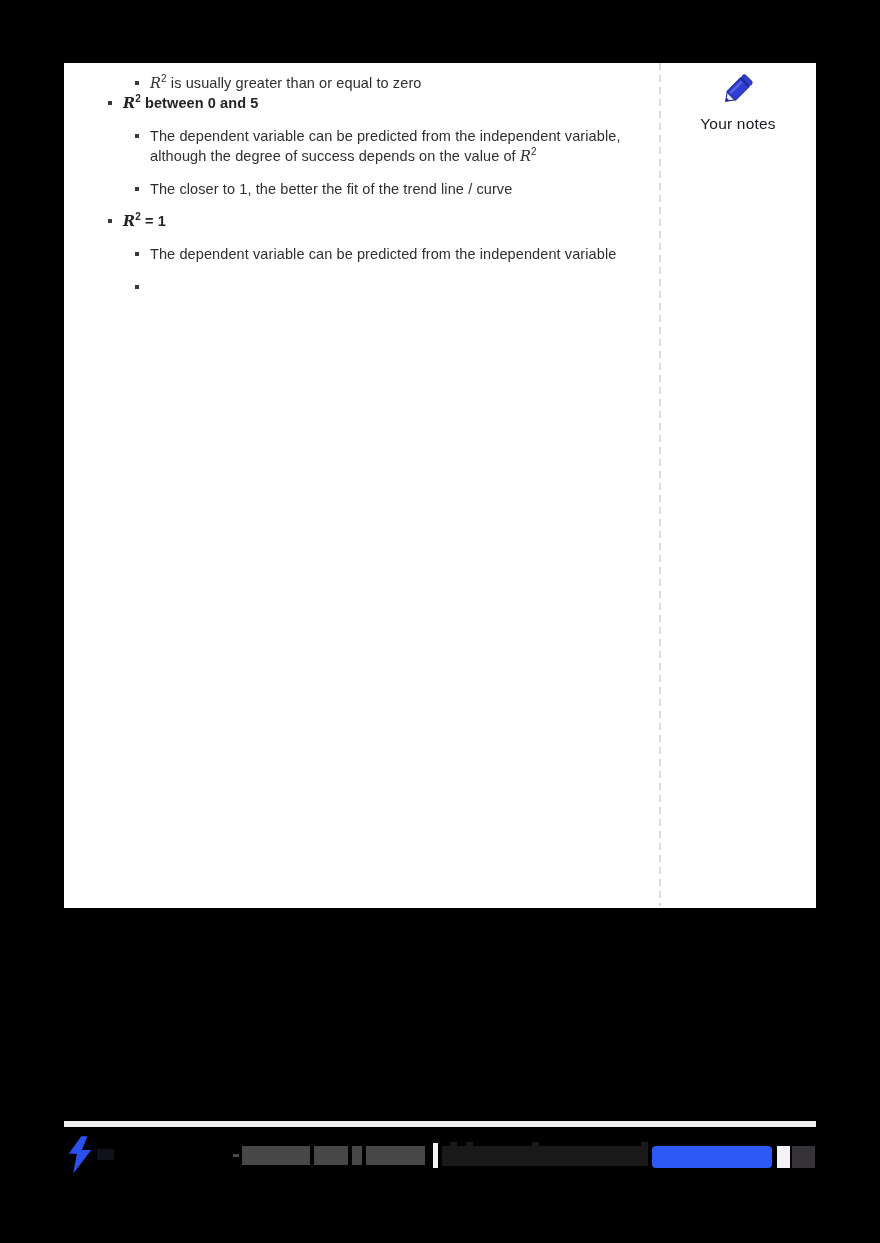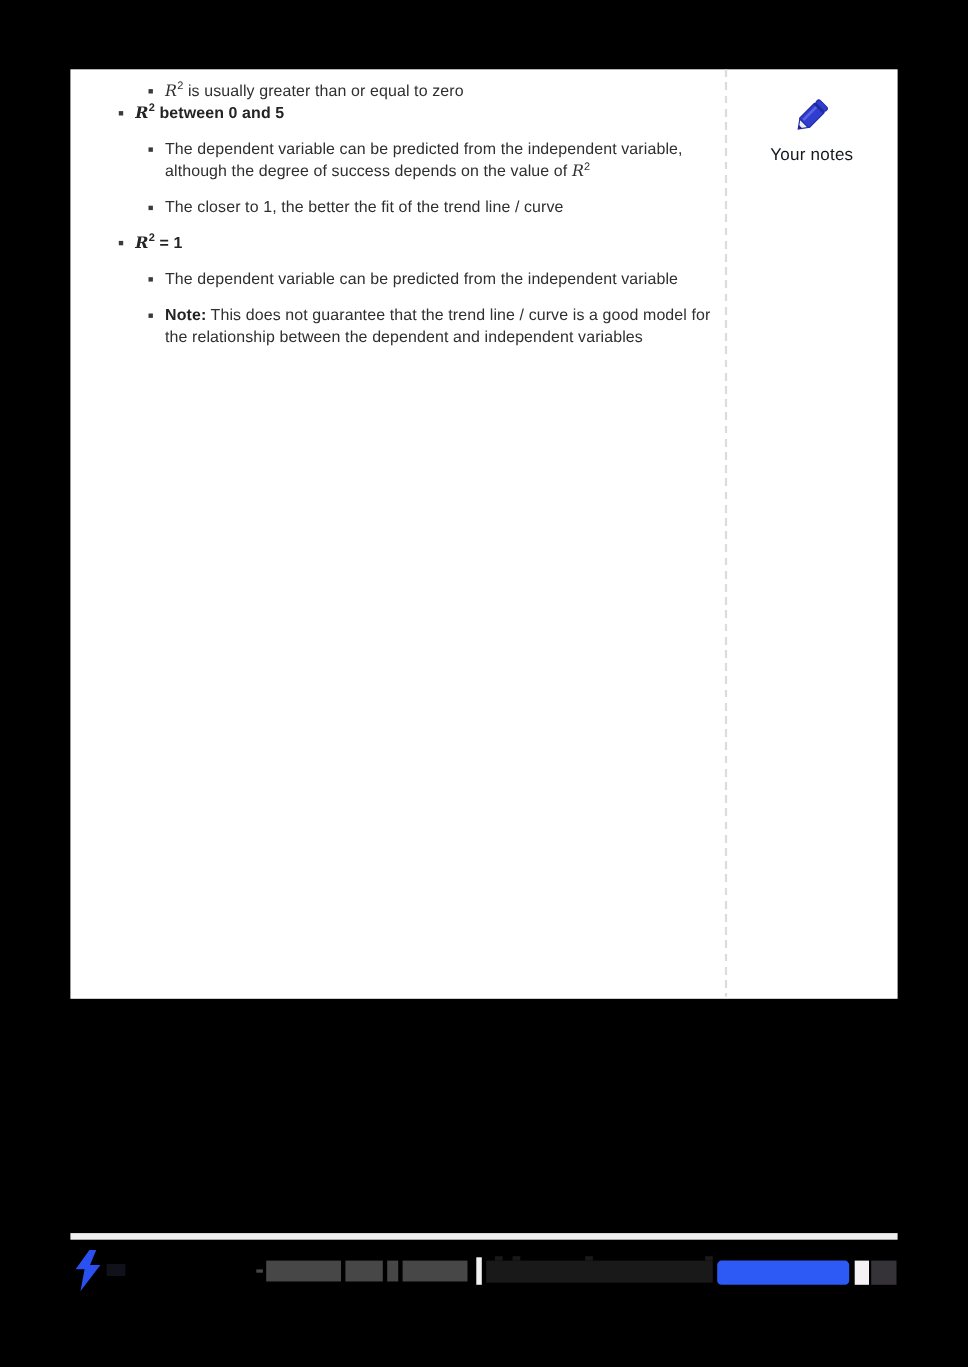--- a/index.html
+++ b/index.html
@@ -27,21 +27,21 @@
   .level-3{padding-left:86px;padding-right:14px}
   .level-2{padding-left:59px;padding-right:14px}
   .item .bullet{position:absolute;top:8px;width:4px;height:4px;background:#3a3a3a}
   .level-3 .bullet{left:71px}
   .level-2 .bullet{left:44px}
   .item.bold .txt{font-weight:bold;color:#242424}
   .run-mathit{font-family:"DejaVu Serif",serif;font-style:italic}
   .run-b{font-weight:bold;color:#242424}
   sup.run-sup{font-size:10px;line-height:0}
   
-  .notes-panel{position:absolute;left:596px;top:21px;width:156px;text-align:center}
+  .notes-panel{position:absolute;left:596px;top:5px;width:156px;text-align:center}
   .notes-panel .pencil{display:inline-block}
   .notes-label{margin-top:1px;font-size:15.5px;font-weight:500;color:#15181c;letter-spacing:.2px}
   
   .footer-strip{position:absolute;left:64px;top:1121px;width:752px;height:6px;background:var(--footer-strip,#f0eff0)}
   .footer{position:absolute;left:0;top:1127px;width:880px;height:116px}
   .bolt{position:absolute;left:64px;top:8px}
   .logo-smudge{position:absolute;left:97px;top:22px;width:17px;height:11px;background:#141420;opacity:.85}
   .blob{position:absolute;top:19px;height:19px;background:#474747}
   .blob.g1{left:242px;width:68px}
   .blob.g2{left:314px;width:34px}
@@ -61,21 +61,21 @@
 
 <div class="doc-page">
 
   <div class="content" id="content-list">
       <div class="item level-3"><span class="bullet"></span><span class="txt"><span class="run-mathit">R</span><sup class="run-sup">2</sup><span class="run-n"> is usually greater than or equal to zero</span></span></div>
       <div class="item level-2 bold"><span class="bullet"></span><span class="txt"><span class="run-mathit">R</span><sup class="run-sup">2</sup><span class="run-n"> between 0 and 5</span></span></div>
       <div class="item level-3"><span class="bullet"></span><span class="txt"><span class="run-n">The dependent variable can be predicted from the independent variable, although the degree of success depends on the value of </span><span class="run-mathit">R</span><sup class="run-sup">2</sup></span></div>
       <div class="item level-3"><span class="bullet"></span><span class="txt"><span class="run-n">The closer to 1, the better the fit of the trend line / curve</span></span></div>
       <div class="item level-2 bold"><span class="bullet"></span><span class="txt"><span class="run-mathit">R</span><sup class="run-sup">2</sup><span class="run-n"> = 1</span></span></div>
       <div class="item level-3"><span class="bullet"></span><span class="txt"><span class="run-n">The dependent variable can be predicted from the independent variable</span></span></div>
-      <div class="item level-3"><span class="bullet"></span><span class="txt"><span class="run-b">Note:</span><span class="run-n"> This does not guarantee that the trend line / curve is a good model for the relationship between the dependent and independent variables</span></span></div>
+      <div class="item level-3"><span class="bullet"></span></div>
     </div>
 
   <div class="dashed-divider"></div>
 
   <div class="notes-panel">
     <svg class="pencil" width="44" height="42" viewBox="0 0 48 48">
       <g transform="rotate(-45 24 24)">
         <path d="M13 17.5 L4 24 L13 30.5 Z" fill="#e9ecf6" stroke="#232da8" stroke-width="1.2"></path>
         <path d="M7.6 21.4 L4 24 L7.6 26.6 Z" fill="#1b2390"></path>
         <rect x="12.6" y="17" width="23.5" height="14" rx="1.5" fill="#2f3ed0" stroke="#232da8" stroke-width="1.2"></rect>

